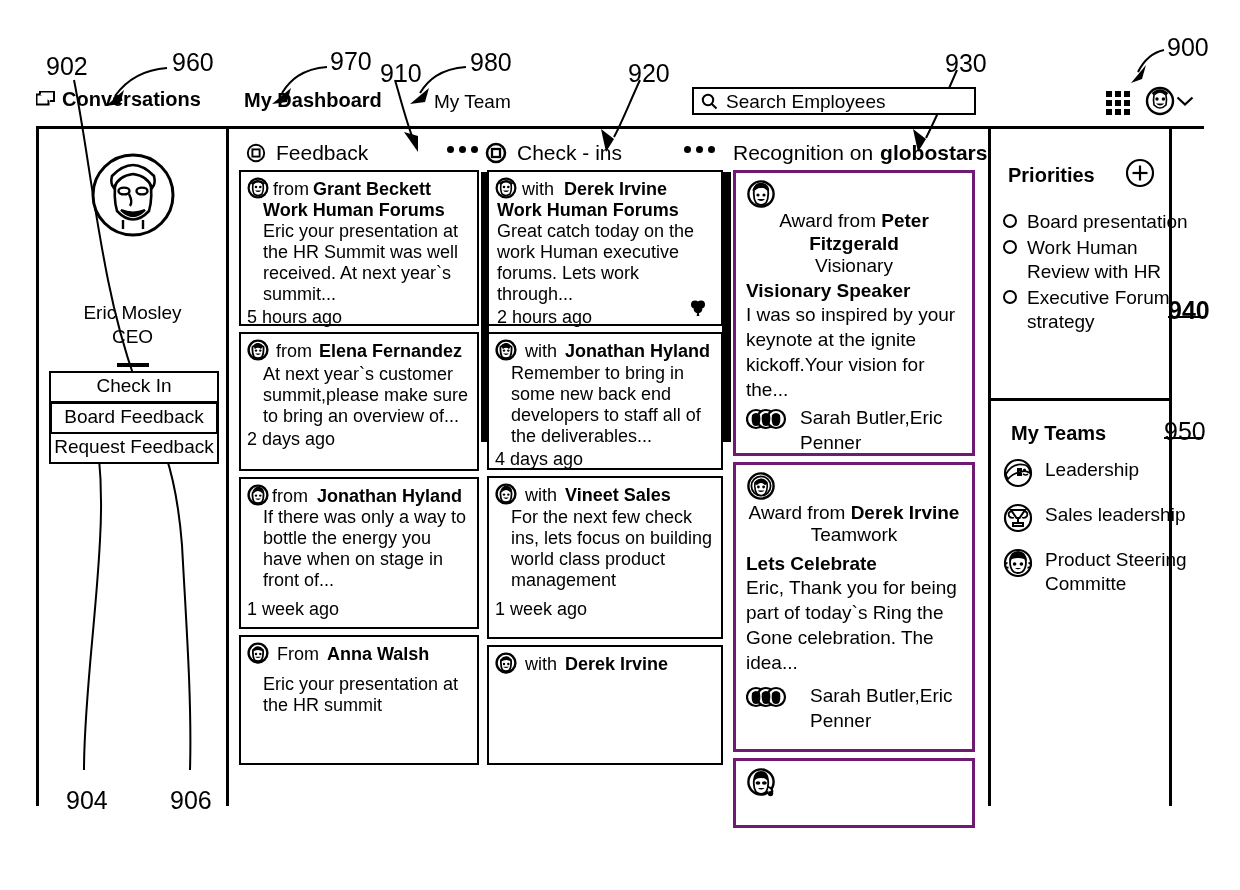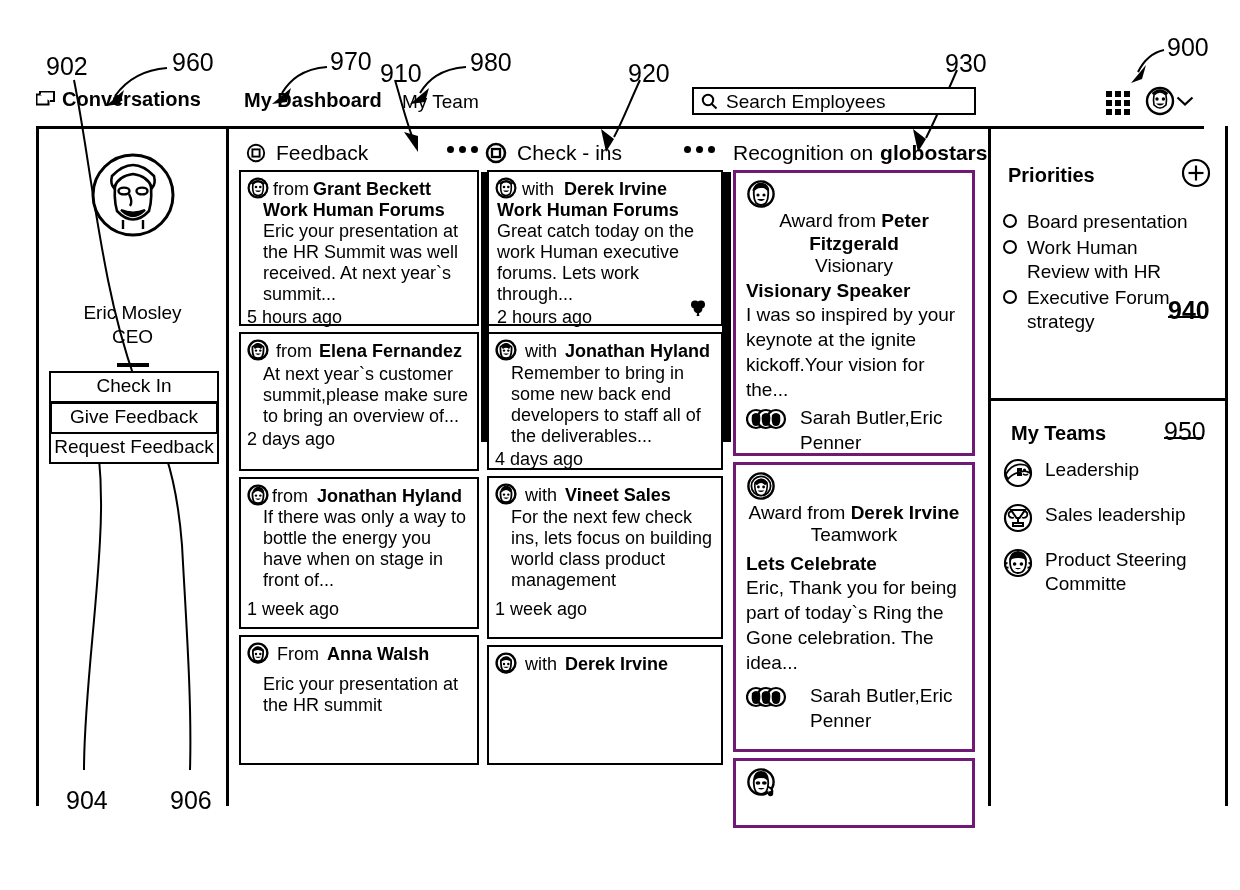--- a/index.html
+++ b/index.html
@@ -55,21 +55,21 @@
     font-size: 20px; font-weight: bold;
   }
   .nav-dash {
     position: absolute;
     left: 208px; top: 1px;
     font-size: 20px; font-weight: bold;
   }
   .nav-myteam {
     position: absolute;
     left: 366px; top: 3px;
-    font-size: 19px; font-weight: normal;
+    font-size: 19px; font-weight: normal; padding-left: 32px;
   }
 
   .searchbox {
     position: absolute;
     left: 656px; top: -1px;
     width: 284px; height: 28px;
     border: 2px solid #000;
     background: #fff;
     display: flex; align-items: center;
     box-sizing: border-box;
@@ -204,21 +204,21 @@
   .r-cat  { text-align:center; font-size:19px; line-height:22px; }
   .r-ttl  { font-size:19px; font-weight:bold; line-height:23px; margin-top:2px;}
   .r-body { font-size:19px; line-height:25px; }
   .r-foot { display:flex; align-items:flex-start; gap:12px; margin-top:3px; }
   .r-foot-names { font-size:19px; line-height:25px; }
 
   
   .rightpanel {
     position: absolute;
     left: 988px; top: 126px;
-    width: 240px; height: 680px;
+    width: 184px; height: 680px;
     border-left: 3px solid #000;
     border-right: 3px solid #000;
     box-sizing: border-box;
   }
   .panel-sep {
     position:absolute; left:0; width:100%; height:3px; background:#000;
   }
   .pr-head {
     position:absolute; left: 17px; top: 38px;
     font-size: 20px; font-weight:bold;
@@ -364,21 +364,21 @@
         <path d="M33 77 L33 68 M53 77 L53 68" fill="none" stroke="#000" stroke-width="2.4"></path>
       </svg>
     </div>
     <div class="ident">
       <div>Eric Mosley</div>
       <div>CEO</div>
     </div>
     <div class="ident-rule"></div>
 
     <div class="side-btn b1">Check In</div>
-    <div class="side-btn b2">Give Feedback</div>
+    <div class="side-btn b2">Board Feedback</div>
     <div class="side-btn b3">Request Feedback</div>
   </div>
 
   <div class="colhead" style="left:246px;">
     <span>
       <svg width="20" height="20" viewBox="0 0 20 20">
         <circle cx="10" cy="10" r="8.2" fill="#fff" stroke="#000" stroke-width="1.9"></circle>
         <rect x="6.4" y="6.4" width="7.2" height="7.2" fill="#fff" stroke="#000" stroke-width="1.9"></rect>
       </svg>
     </span>

